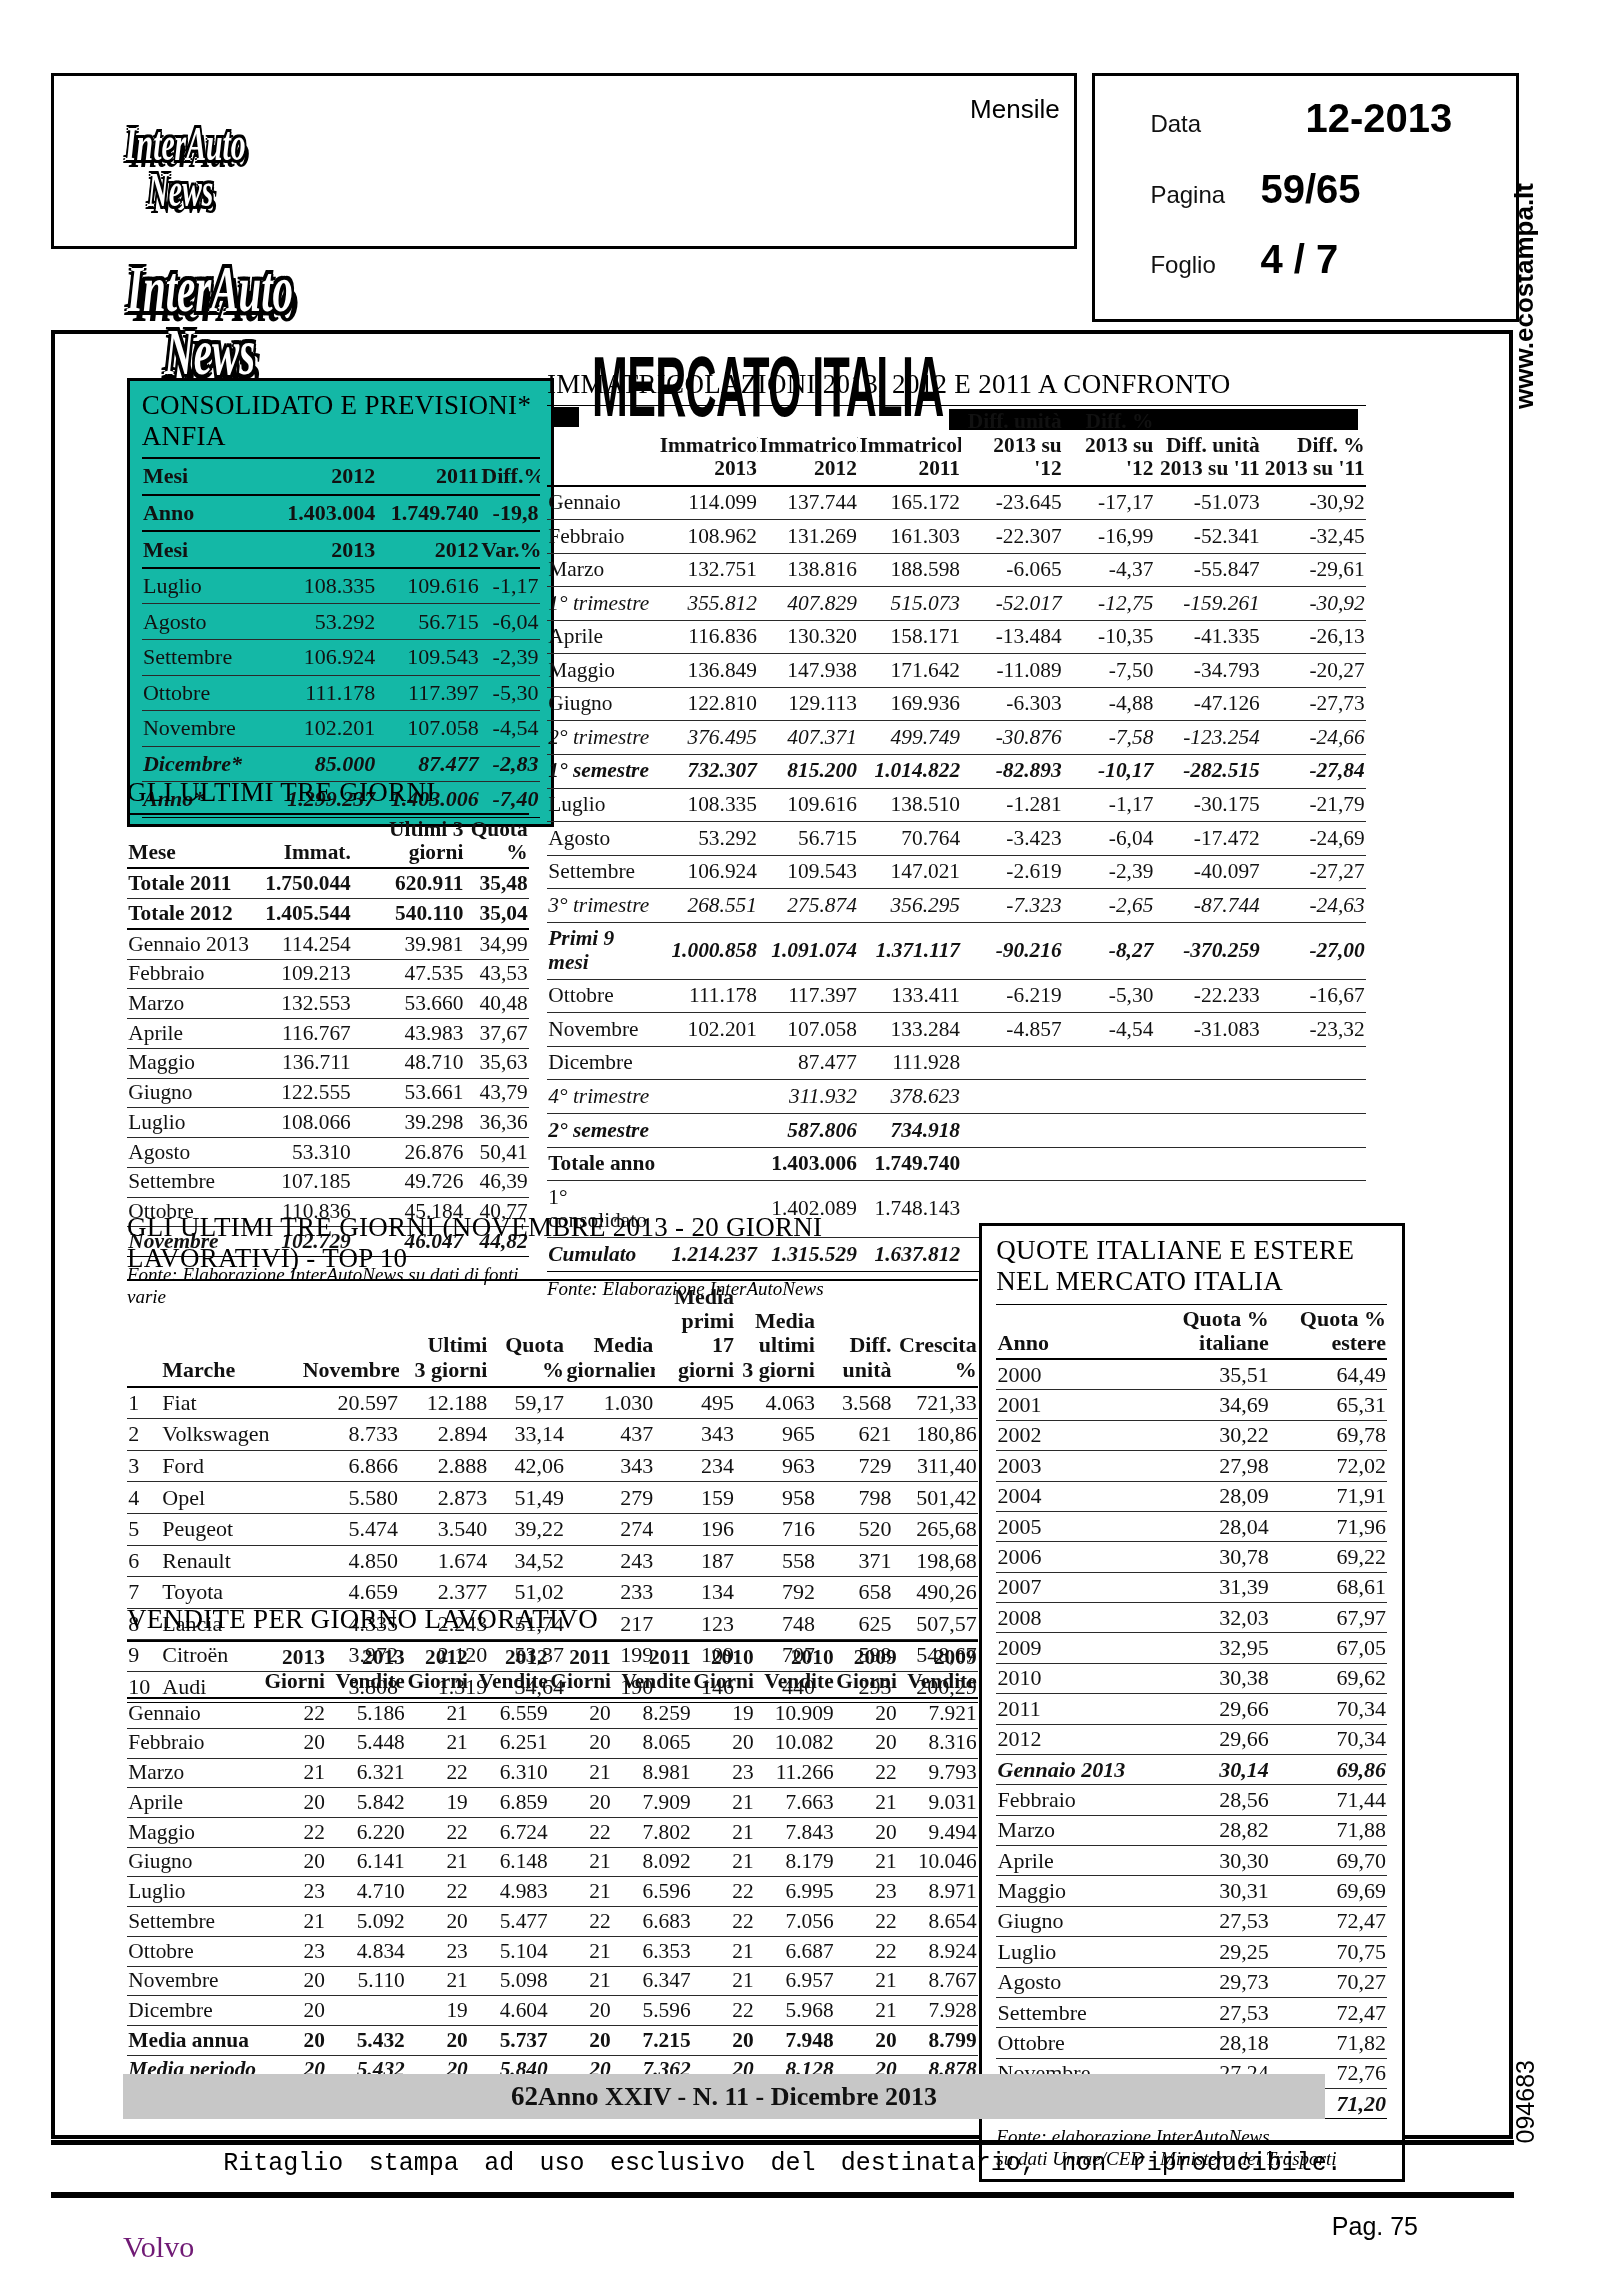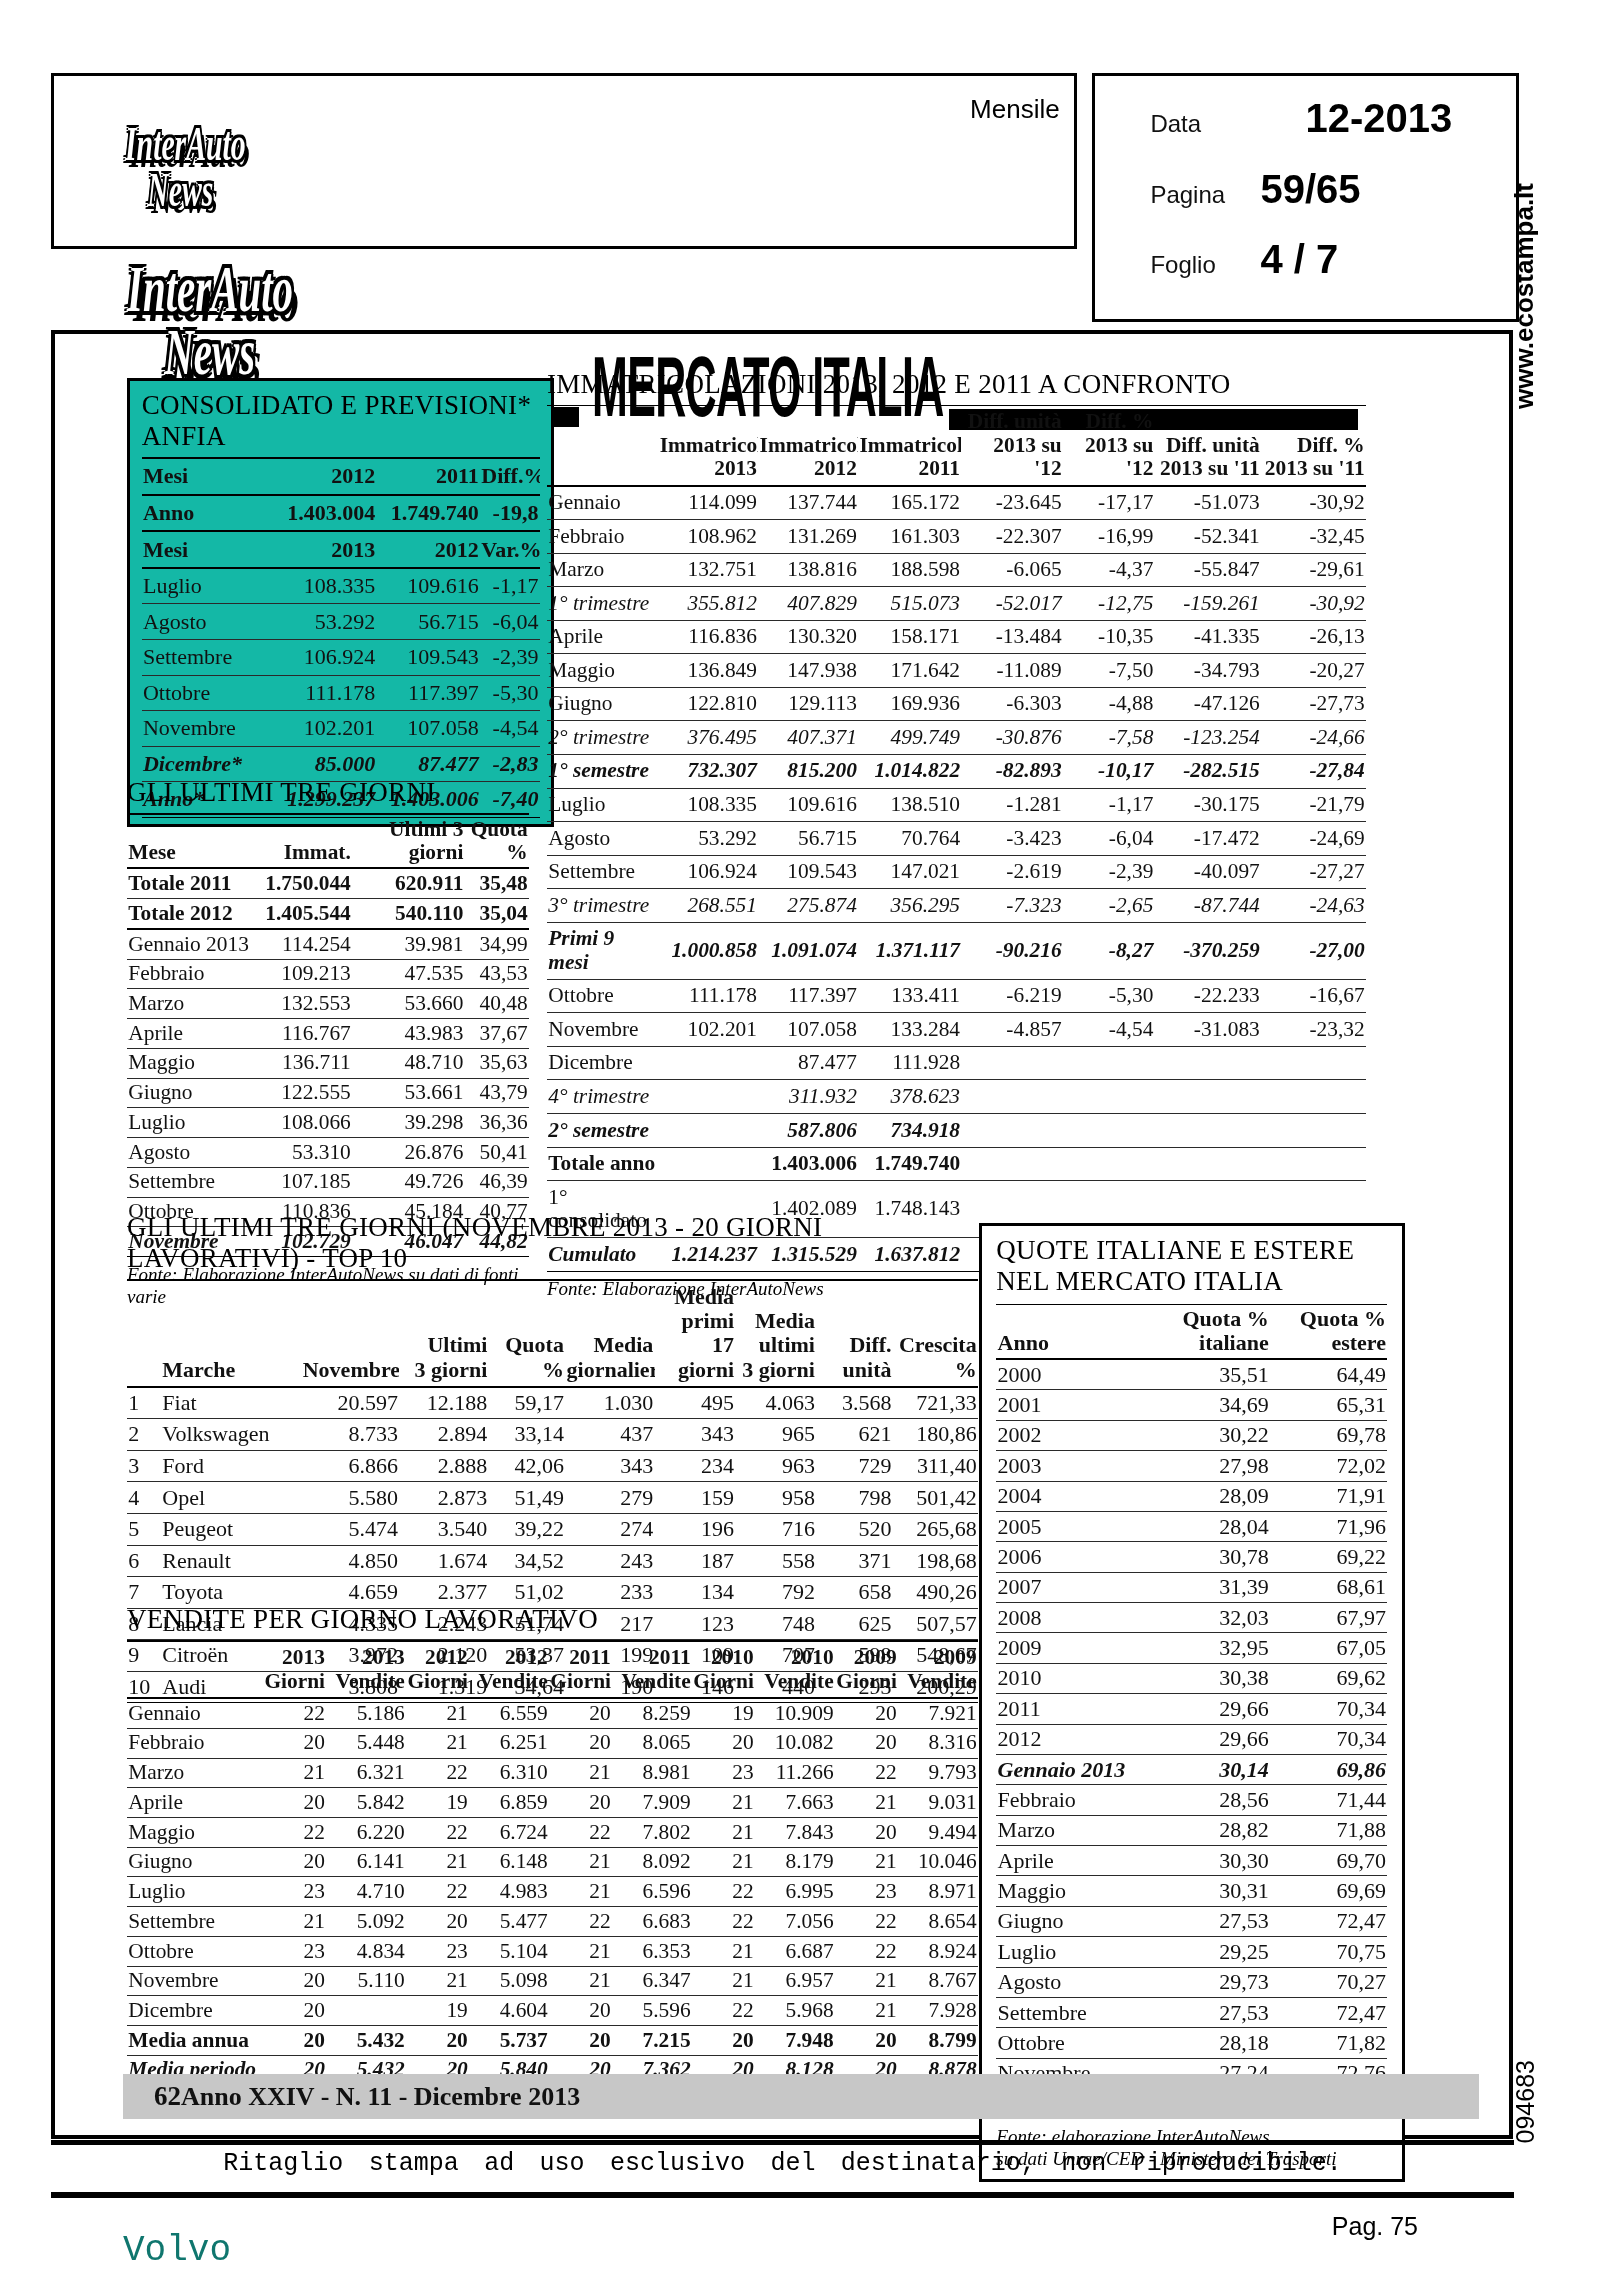--- a/index.html
+++ b/index.html
@@ -81,30 +81,30 @@
   .vendite .dtable td{padding:2.6px 1.3px;}
 
   .quote-box{position:absolute;left:979px;top:1223px;width:391px;border:3.2px solid #000;
              padding:9px 14.3px 9px 14.3px;background:#fff;}
   .quote-box .dtable{font-size:22px;}
   .quote-box .dtable td,.quote-box .dtable th{padding:2.6px 1.3px;}
 
   .fonte{font-style:italic;font-size:19px;margin-top:6.5px;color:#000;}
 
   
-  .grayband{position:absolute;left:123px;top:2074px;width:1356px;height:45px;background:#c7c7c7;
-            display:flex;align-items:center;justify-content:flex-start;padding:0 31px;
+  .grayband{position:absolute;left:123px;top:2074px;width:1202px;height:45px;background:#c7c7c7;
+            display:flex;align-items:center;justify-content:center;padding:0 31px;
             box-sizing:border-box;}
   .grayband .num{font-size:27px;font-weight:bold;}
   .grayband .issue{font-size:26px;font-weight:bold;}
   .stripline{position:absolute;left:51px;width:1463px;background:#000;}
   .ritaglio{position:absolute;left:51px;top:2149px;width:1463px;text-align:center;
             font-family:"Liberation Mono",monospace;font-size:25px;word-spacing:10.4px;color:#000;}
-  .volvo{position:absolute;left:123px;top:2230px;font-family:Liberation Mono, monospace;
-         font-size:36px;color:#0f766e;}
+  .volvo{position:absolute;left:123px;top:2230px;font-family:Liberation Serif, serif;
+         font-size:30px;color:#701a75;}
   .pag{position:absolute;left:1252px;top:2212px;width:166px;text-align:right;
        font-family:"Liberation Sans",sans-serif;font-size:25px;color:#000;}
 
   .vtext{position:absolute;writing-mode:vertical-rl;transform:rotate(180deg);
          font-family:"Liberation Sans",sans-serif;color:#000;line-height:1;}
   .eco{left:1511px;top:183px;font-size:26px;font-weight:bold;}
   .code{left:1513px;top:2060px;font-size:25px;}
 </style>
 </head>
 <body>

